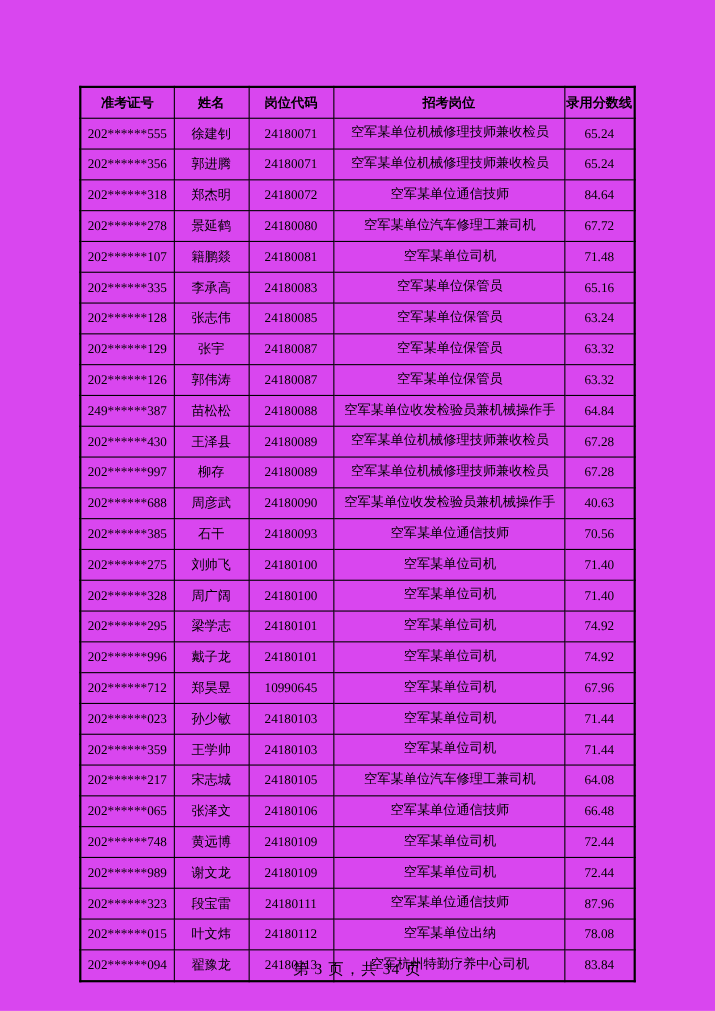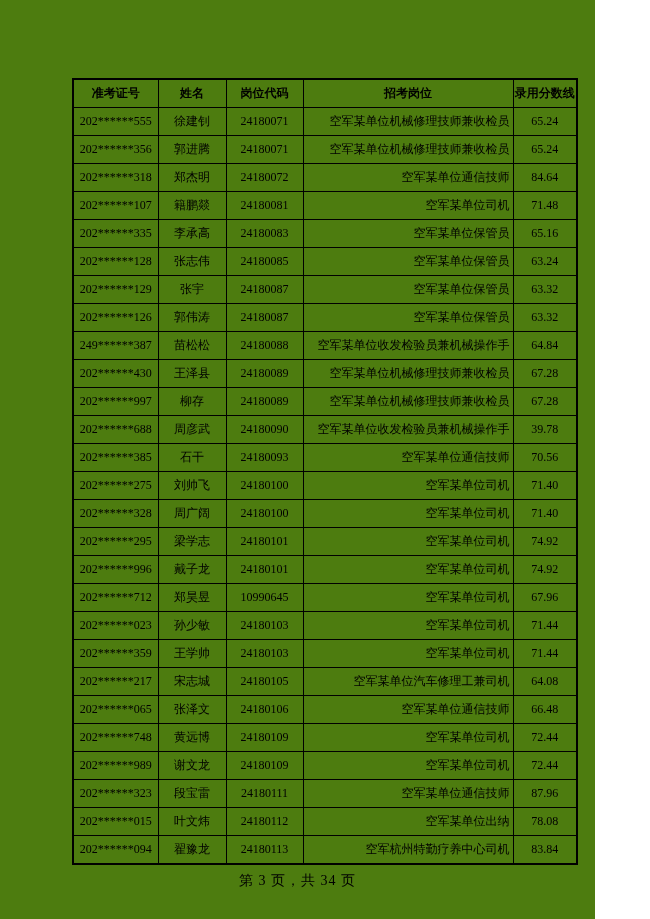--- a/index.html
+++ b/index.html
@@ -10,23 +10,23 @@
   body {
     width: 650px;
     height: 919px;
     font-family: "Liberation Serif", "DejaVu Serif", serif;
     color: #000000;
     position: relative;
     overflow: hidden;
   }
   .page {
     position: relative;
-    width: 595px;
+    width: 650px;
     height: 919px;
-    background: #4d7c0f;
+    background: #d946ef;
   }
   table.score-table {
     position: absolute;
     left: 72px;
     top: 78px;
     border-collapse: collapse;
     table-layout: fixed;
     border: 2px solid #000000;
   }
   .score-table th,
@@ -39,22 +39,23 @@
     text-align: center;
     white-space: nowrap;
     overflow: hidden;
     box-sizing: border-box;
   }
   .score-table th {
     font-weight: bold;
     padding: 0 1px;
   }
   .score-table td.col-position {
-    text-align: right;
+    text-align: center;
     padding-left: 5px;
+    font-family: Liberation Mono, monospace;
   }
   .page-footer {
     position: absolute;
     top: 872px;
     left: 0;
     width: 100%;
     text-align: center;
     font-size: 14px;
     letter-spacing: 1px;
   }
@@ -97,20 +98,27 @@
           <td>65.24</td>
         </tr>
         <tr>
           <td>202******318</td>
           <td>郑杰明</td>
           <td>24180072</td>
           <td class="col-position">空军某单位通信技师</td>
           <td>84.64</td>
         </tr>
         <tr>
+          <td>202******278</td>
+          <td>景延鹤</td>
+          <td>24180080</td>
+          <td class="col-position">空军某单位汽车修理工兼司机</td>
+          <td>67.72</td>
+        </tr>
+        <tr>
           <td>202******107</td>
           <td>籍鹏燚</td>
           <td>24180081</td>
           <td class="col-position">空军某单位司机</td>
           <td>71.48</td>
         </tr>
         <tr>
           <td>202******335</td>
           <td>李承高</td>
           <td>24180083</td>
@@ -157,21 +165,21 @@
           <td>柳存</td>
           <td>24180089</td>
           <td class="col-position">空军某单位机械修理技师兼收检员</td>
           <td>67.28</td>
         </tr>
         <tr>
           <td>202******688</td>
           <td>周彦武</td>
           <td>24180090</td>
           <td class="col-position">空军某单位收发检验员兼机械操作手</td>
-          <td>39.78</td>
+          <td>40.63</td>
         </tr>
         <tr>
           <td>202******385</td>
           <td>石干</td>
           <td>24180093</td>
           <td class="col-position">空军某单位通信技师</td>
           <td>70.56</td>
         </tr>
         <tr>
           <td>202******275</td>

